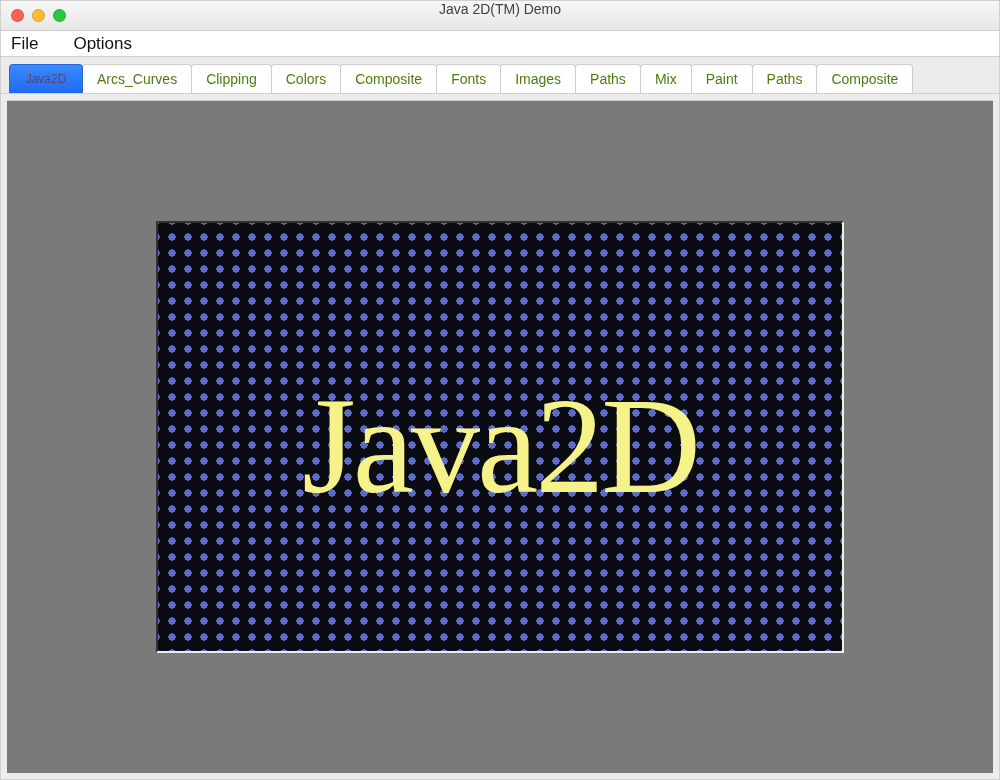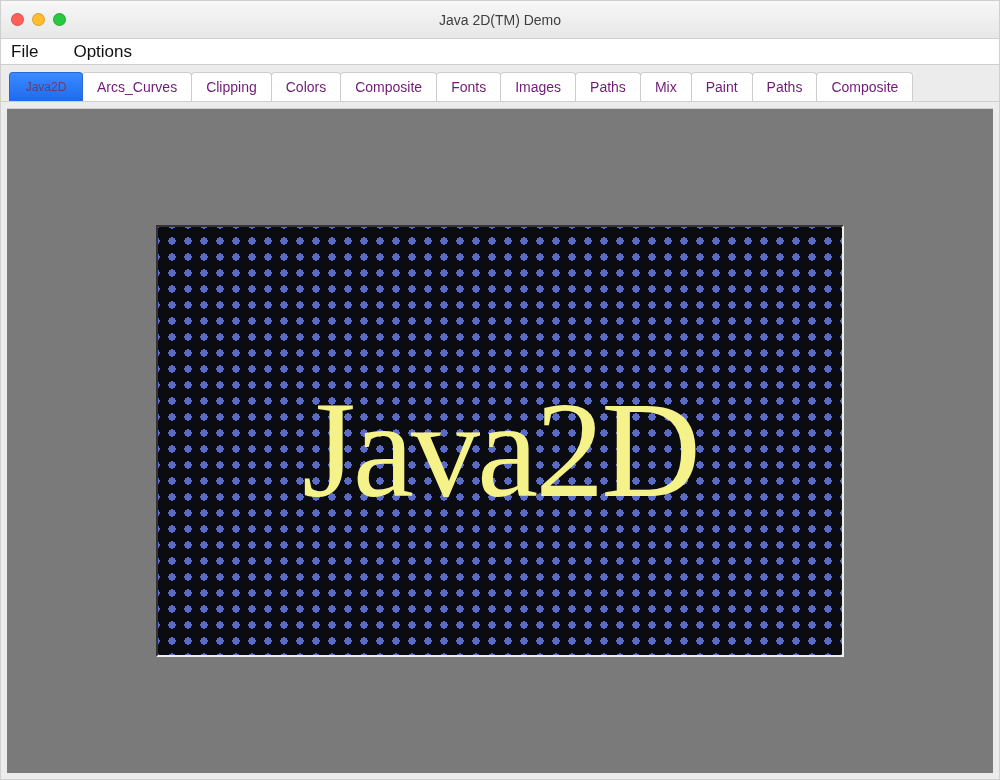--- a/index.html
+++ b/index.html
@@ -13,25 +13,24 @@
   }
   .window {
     width: 1000px;
     height: 780px;
     background: #ececec;
     border: 1px solid #d0d0d0;
     display: flex;
     flex-direction: column;
   }
   .titlebar {
-    height: 38px;
+    height: 30px;
     background: linear-gradient(#f7f7f7, #e7e7e7);
     border-bottom: 1px solid #cfcfcf;
     display: flex;
-    align-items: center;
     padding: 0 10px;
     position: relative;
   }
   .traffic-lights {
     display: flex;
     gap: 8px;
     align-items: center;
   }
   .tl {
     width: 13px;
@@ -68,21 +67,21 @@
     display: flex;
     padding: 7px 8px 0 8px;
     background: #ececec;
     border-bottom: 1px solid #cfcfcf;
     gap: 0;
   }
   .tab {
     flex: 0 0 auto;
     padding: 6px 14px;
     font-size: 14px;
-    color: #701a75;
+    color: #4d7c0f;
     background: #fff;
     border: 1px solid #cdcdcd;
     border-bottom: none;
     border-top-left-radius: 4px;
     border-top-right-radius: 4px;
     margin-right: -1px;
     cursor: default;
     text-align: center;
   }
   .tab.first { min-width: 74px; }

